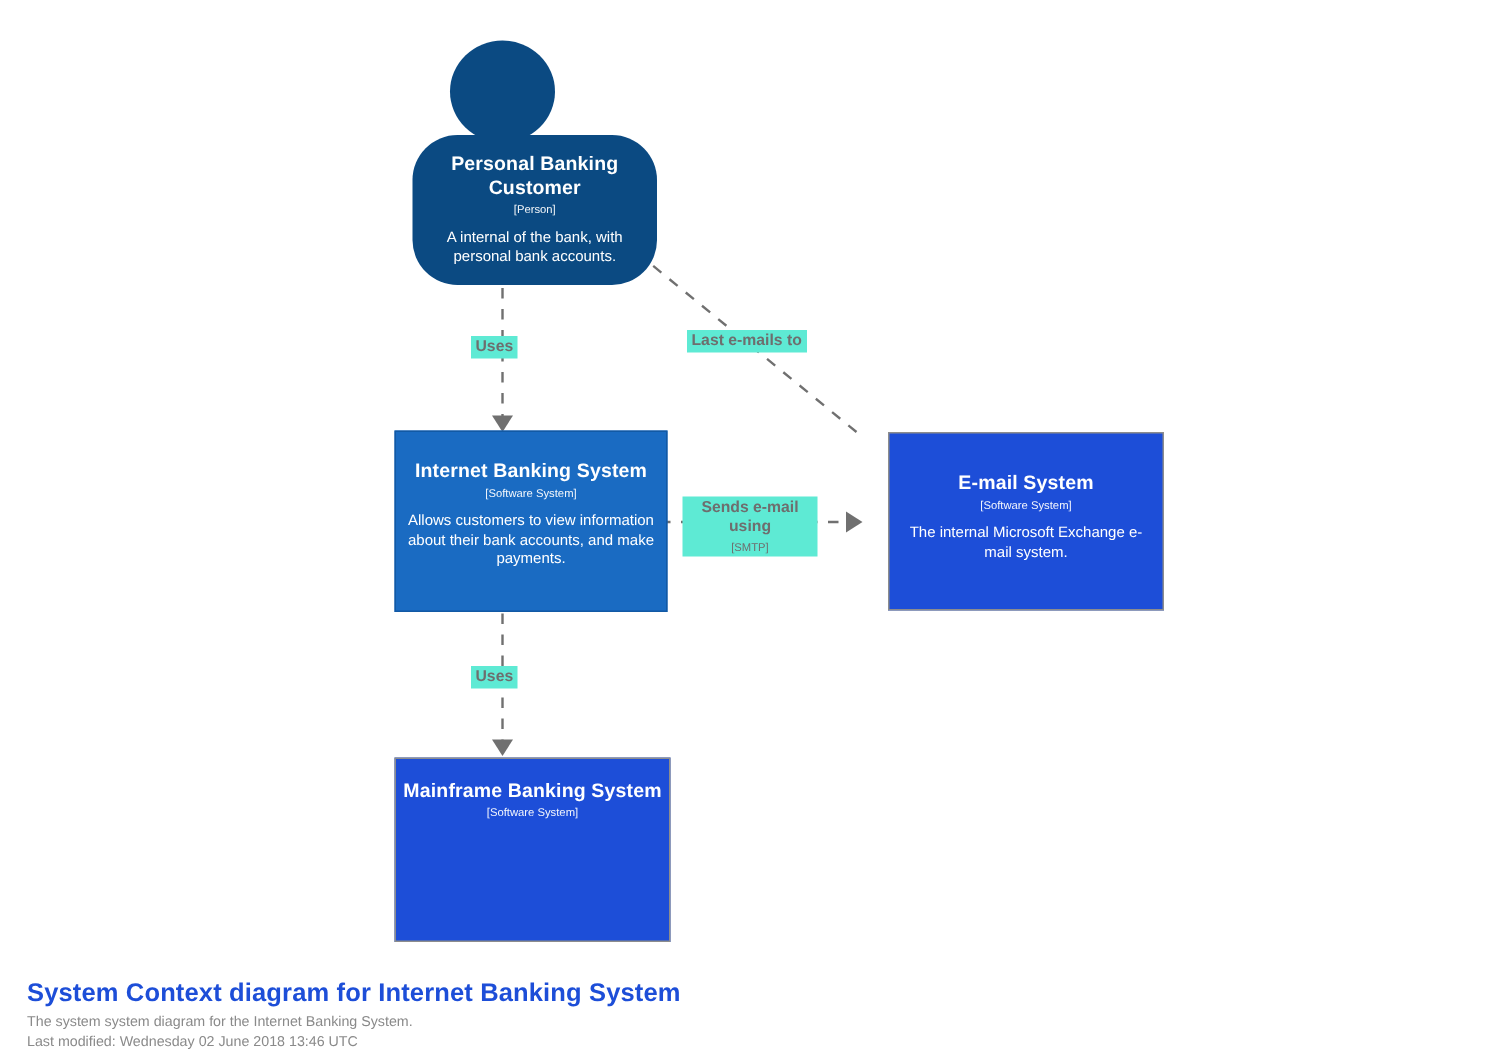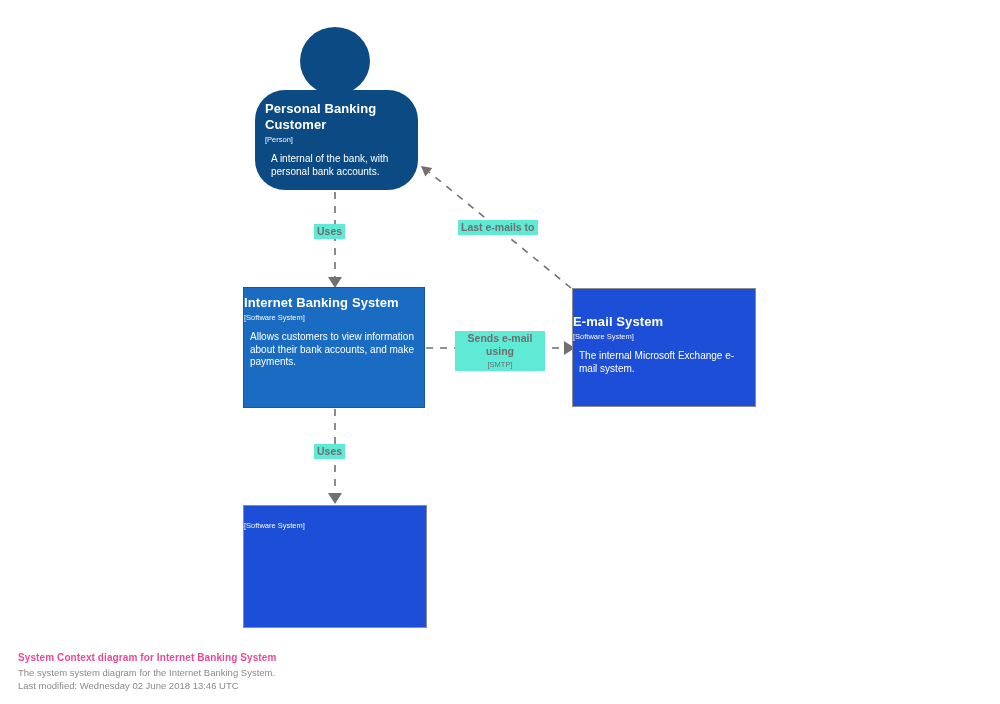--- a/index.html
+++ b/index.html
@@ -8,39 +8,39 @@
     font-family: "Liberation Sans", sans-serif;
     width: 1000px; height: 704px;
     position: relative;
     overflow: hidden;
   }
   .canvas { position: absolute; left: 0; top: 0; width: 1000px; height: 704px; }
   svg.arrows { position: absolute; left: 0; top: 0; width: 1000px; height: 704px; }
   .rel-line { stroke: #707070; stroke-width: 1.6; stroke-dasharray: 7 7; fill: none; }
   .rel-head { fill: #707070; stroke: none; }
 
-  .node { position: absolute; color: #ffffff; text-align: left; }
+  .node { position: absolute; color: #ffffff; text-align: center; margin-left: 20px; }
 
   
   .person-head {
     position: absolute; left: 300px; top: 27px;
     width: 70px; height: 68px; border-radius: 50%;
     background: #0b4a82;
   }
   .person-body {
     position: absolute; left: 255px; top: 90px;
     width: 163px; height: 100px; border-radius: 30px;
     background: #0b4a82;
     padding: 11px 10px 0 10px;
   }
 
   
   .sysbox {
     position: absolute;
-    padding-top: 7px;
+    padding-top: 18px;
     border: 1px solid rgba(0,0,0,0.18);
   }
   .sysbox.blue { background: #1a6bc2; border-color: #1259a4; }
   .sysbox.gray { background: #1d4ed8; border-color: #8d8d8d; }
   #ibs  { left: 243px; top: 287px; width: 182px; height: 121px; }
   #mail { left: 572px; top: 288px; width: 184px; height: 119px; padding-top: 25px; }
   #mainframe { left: 243px; top: 505px; width: 184px; height: 123px; padding-top: 13px; }
 
   .node-title { font-weight: bold; font-size: 13px; line-height: 1.22; letter-spacing: .1px; }
   .node-type  { font-size: 7.5px; margin-top: 2px; opacity: .95; }
@@ -58,21 +58,21 @@
     padding: 1px 3px;
   }
   #lbl-uses1 { left: 314px; top: 224px; }
   #lbl-sends-mails { left: 458px; top: 220px; }
   #lbl-sends-using { left: 455px; top: 331px; width: 90px; }
   #lbl-uses2 { left: 314px; top: 444px; }
   .rel-tech { display: block; font-weight: normal; font-size: 7.5px; margin-top: 2px; }
 
   
   .footer { position: absolute; left: 18px; top: 652px; width: 940px; }
-  .footer-title { color: #ec4899; font-size: 10px; font-weight: bold; letter-spacing: .1px; }
+  .footer-title { color: #1d4ed8; font-size: 17px; font-weight: bold; letter-spacing: .1px; }
   .footer-sub, .footer-mod { color: #8a8a8a; font-size: 9.5px; line-height: 1.32; }
   .footer-sub { margin-top: 4px; }
 </style>
 </head>
 <body>
 
 <div class="canvas">
 
   <svg class="arrows">
 
@@ -104,20 +104,21 @@
     <div class="node-desc">Allows customers to view information about their bank accounts, and make payments.</div>
   </div>
 
   <div id="mail" class="sysbox gray node">
     <div class="node-title">E-mail System</div>
     <div class="node-type">[Software System]</div>
     <div class="node-desc">The internal Microsoft Exchange e-mail system.</div>
   </div>
 
   <div id="mainframe" class="sysbox gray node">
+    <div class="node-title">Mainframe Banking System</div>
     <div class="node-type">[Software System]</div>
   </div>
 
   <div id="lbl-uses1" class="rel-label">Uses</div>
 
   <div id="lbl-sends-mails" class="rel-label">Last e-mails to</div>
 
   <div id="lbl-sends-using" class="rel-label">
     <span>Sends e-mail using</span>
     <span class="rel-tech">[SMTP]</span>

